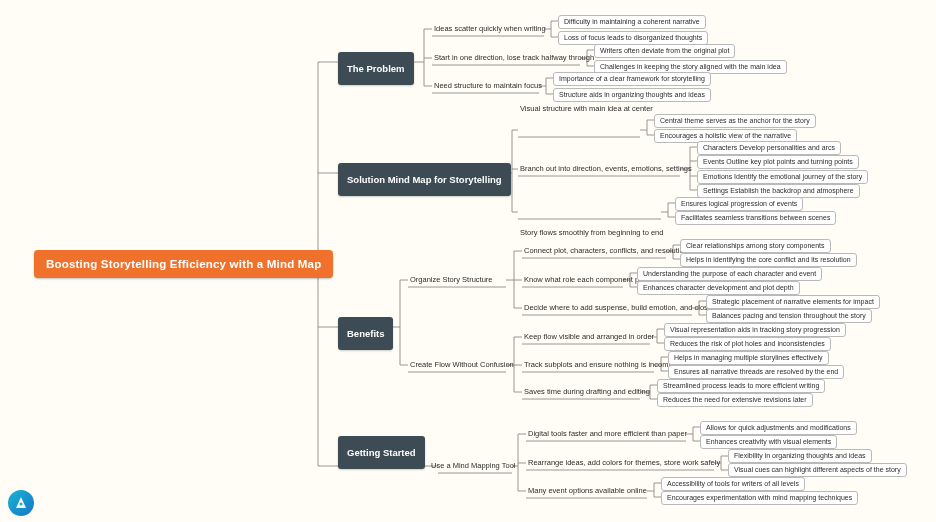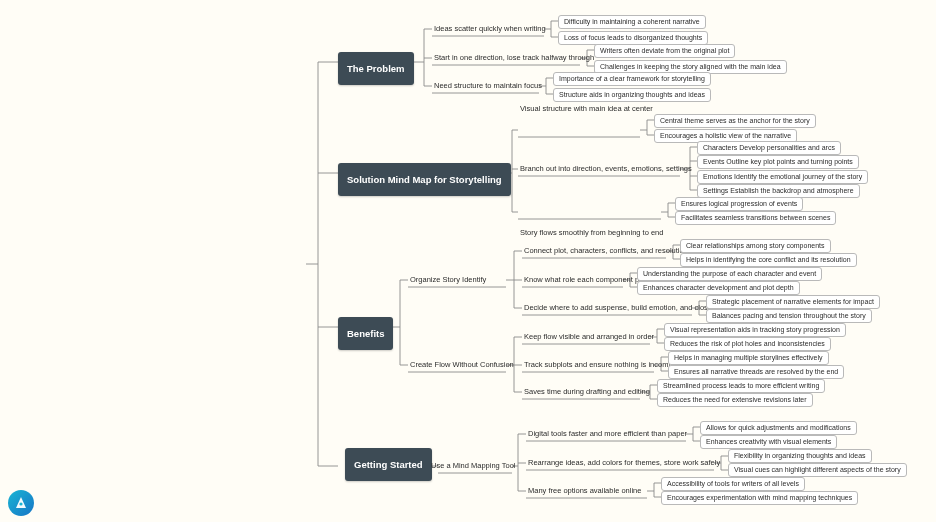--- a/index.html
+++ b/index.html
@@ -234,25 +234,26 @@
       <line x1="522" y1="372" x2="654" y2="372"></line>
       <line x1="522" y1="399" x2="640" y2="399"></line>
 
       <line x1="438" y1="473" x2="512" y2="473"></line>
       <line x1="526" y1="441" x2="686" y2="441"></line>
       <line x1="526" y1="470" x2="714" y2="470"></line>
       <line x1="526" y1="498" x2="647" y2="498"></line>
     </g>
   </svg>
 
+  <div class="node root" style="left:34px; top:250px;">Boosting Storytelling Efficiency with a Mind Map</div>
 
   <div class="node l1" style="left:338px; top:52px;">The Problem</div>
   <div class="node l1" style="left:338px; top:163px;">Solution Mind Map for Storytelling</div>
   <div class="node l1" style="left:338px; top:317px;">Benefits</div>
-  <div class="node l1" style="left:338px; top:448px;margin-left:7px;">Getting Started</div>
+  <div class="node l1" style="left:338px; top:436px;">Getting Started</div>
 
   <div class="node l2" style="left:432px; top:23px;">Ideas scatter quickly when writing</div>
   <div class="node l2" style="left:432px; top:52px;">Start in one direction, lose track halfway through</div>
   <div class="node l2" style="left:432px; top:80px;">Need structure to maintain focus</div>
 
   <div class="node l3" style="left:558px; top:15px;">Difficulty in maintaining a coherent narrative</div>
   <div class="node l3" style="left:558px; top:31px;">Loss of focus leads to disorganized thoughts</div>
   <div class="node l3" style="left:594px; top:44px;">Writers often deviate from the original plot</div>
   <div class="node l3" style="left:594px; top:60px;">Challenges in keeping the story aligned with the main idea</div>
   <div class="node l3" style="left:553px; top:72px;">Importance of a clear framework for storytelling</div>
@@ -264,21 +265,21 @@
 
   <div class="node l3" style="left:654px; top:114px;">Central theme serves as the anchor for the story</div>
   <div class="node l3" style="left:654px; top:129px;">Encourages a holistic view of the narrative</div>
   <div class="node l3" style="left:697px; top:141px;">Characters Develop personalities and arcs</div>
   <div class="node l3" style="left:697px; top:155px;">Events Outline key plot points and turning points</div>
   <div class="node l3" style="left:697px; top:170px;">Emotions Identify the emotional journey of the story</div>
   <div class="node l3" style="left:697px; top:184px;">Settings Establish the backdrop and atmosphere</div>
   <div class="node l3" style="left:675px; top:197px;">Ensures logical progression of events</div>
   <div class="node l3" style="left:675px; top:211px;">Facilitates seamless transitions between scenes</div>
 
-  <div class="node l2" style="left:408px; top:274px;">Organize Story Identify</div>
+  <div class="node l2" style="left:408px; top:274px;">Organize Story Structure</div>
   <div class="node l2" style="left:408px; top:359px;">Create Flow Without Confusion</div>
 
   <div class="node l2" style="left:522px; top:245px;">Connect plot, characters, conflicts, and resolution</div>
   <div class="node l2" style="left:522px; top:274px;">Know what role each component plays</div>
   <div class="node l2" style="left:522px; top:302px;">Decide where to add suspense, build emotion, and close story</div>
 
   <div class="node l3" style="left:680px; top:239px;">Clear relationships among story components</div>
   <div class="node l3" style="left:680px; top:253px;">Helps in identifying the core conflict and its resolution</div>
   <div class="node l3" style="left:637px; top:267px;">Understanding the purpose of each character and event</div>
   <div class="node l3" style="left:637px; top:281px;">Enhances character development and plot depth</div>
@@ -293,21 +294,21 @@
   <div class="node l3" style="left:664px; top:337px;">Reduces the risk of plot holes and inconsistencies</div>
   <div class="node l3" style="left:668px; top:351px;">Helps in managing multiple storylines effectively</div>
   <div class="node l3" style="left:668px; top:365px;">Ensures all narrative threads are resolved by the end</div>
   <div class="node l3" style="left:657px; top:379px;">Streamlined process leads to more efficient writing</div>
   <div class="node l3" style="left:657px; top:393px;">Reduces the need for extensive revisions later</div>
 
   <div class="node l2" style="left:429px; top:460px;">Use a Mind Mapping Tool</div>
 
   <div class="node l2" style="left:526px; top:428px;">Digital tools faster and more efficient than paper</div>
   <div class="node l2" style="left:526px; top:457px;">Rearrange ideas, add colors for themes, store work safely</div>
-  <div class="node l2" style="left:526px; top:485px;">Many free options available online</div>
+  <div class="node l2" style="left:526px; top:485px;">Many event options available online</div>
 
   <div class="node l3" style="left:700px; top:421px;">Allows for quick adjustments and modifications</div>
   <div class="node l3" style="left:700px; top:435px;">Enhances creativity with visual elements</div>
   <div class="node l3" style="left:728px; top:449px;">Flexibility in organizing thoughts and ideas</div>
   <div class="node l3" style="left:728px; top:463px;">Visual cues can highlight different aspects of the story</div>
   <div class="node l3" style="left:661px; top:477px;">Accessibility of tools for writers of all levels</div>
   <div class="node l3" style="left:661px; top:491px;">Encourages experimentation with mind mapping techniques</div>
 
   <div class="logo">
     <svg width="16" height="16" viewBox="0 0 16 16" aria-hidden="true">

